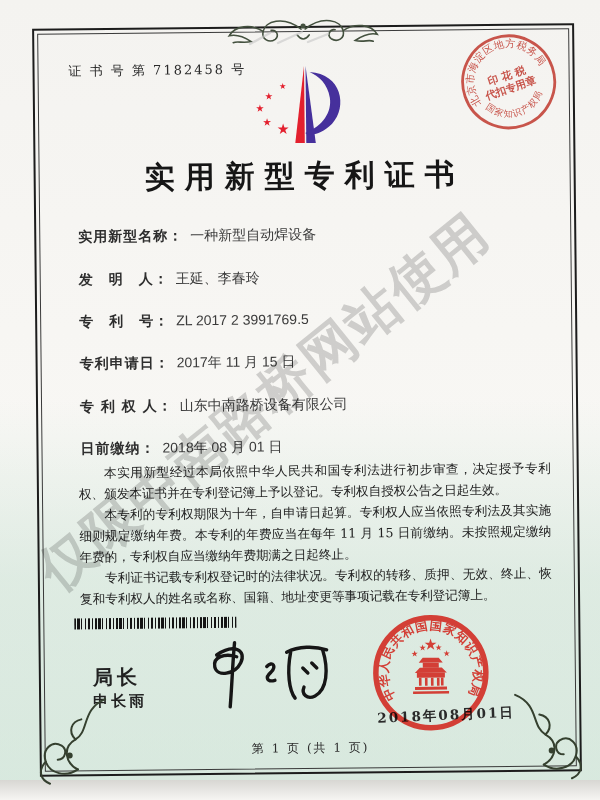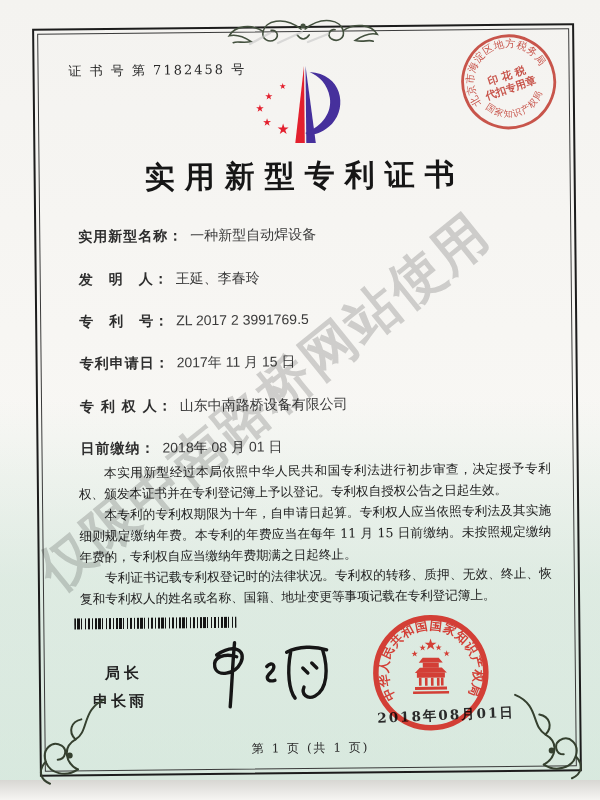--- a/index.html
+++ b/index.html
@@ -21,22 +21,22 @@
          font-size:30px;font-weight:600;color:#161616;letter-spacing:10px;}
   .fields{position:absolute;left:42px;top:198px;width:470px;}
   .frow{position:absolute;left:0;white-space:nowrap;font-size:14px;color:#2e2e2e;}
   .frow .lab{font-weight:600;letter-spacing:1px;}
   .frow .val{font-family:"Liberation Sans", sans-serif;color:#3b3b3b;margin-left:7px;font-weight:500;}
   .body-text{position:absolute;left:40px;top:432px;width:472px;font-size:12.6px;
              line-height:21px;color:#222;text-align:justify;}
   .body-text p{margin:0;text-indent:2em;}
   .barcode{position:absolute;left:34px;top:588px;width:162px;height:11px;
      background:repeating-linear-gradient(90deg,#141414 0 1.5px,transparent 1.5px 3px,#141414 3px 5.5px,transparent 5.5px 7px,#141414 7px 8px,transparent 8px 10.5px);}
-  .signer-title{position:absolute;left:64px;top:634px;font-family:"Liberation Sans",sans-serif;
-     font-size:15px;font-weight:600;letter-spacing:4px;color:#222;}
+  .signer-title{position:absolute;left:52px;top:634px;font-family:"Liberation Sans",sans-serif;
+     font-size:20px;font-weight:600;letter-spacing:4px;color:#222;}
   .signer-name{position:absolute;left:52px;top:662px;font-family:"Liberation Sans",sans-serif;
      font-size:15px;font-weight:600;letter-spacing:3px;color:#222;}
   .signature{position:absolute;left:150px;top:608px;width:150px;height:75px;}
   .issue-date{position:absolute;left:336px;top:680px;font-size:13.5px;font-weight:600;
      letter-spacing:2px;color:#2a2a2a;transform:rotate(-2deg);z-index:2;}
   .seal{position:absolute;left:328px;top:584px;width:124px;height:124px;z-index:3;
         opacity:.88;mix-blend-mode:multiply;}
   .page-footer{position:absolute;left:0;top:712px;width:100%;text-align:center;
      font-size:12px;color:#2d2d2d;letter-spacing:2px;}
   .ornament-top{position:absolute;left:50%;top:-15px;transform:translateX(-50%);width:180px;height:36px;}

